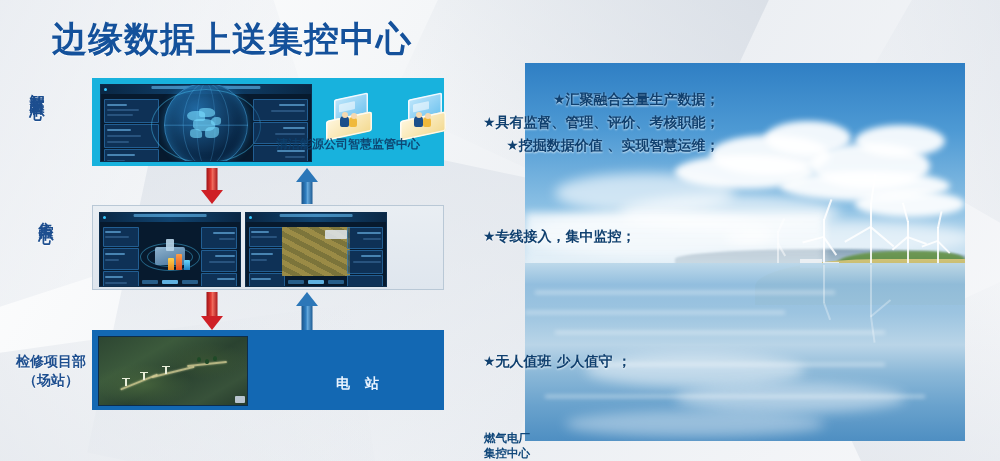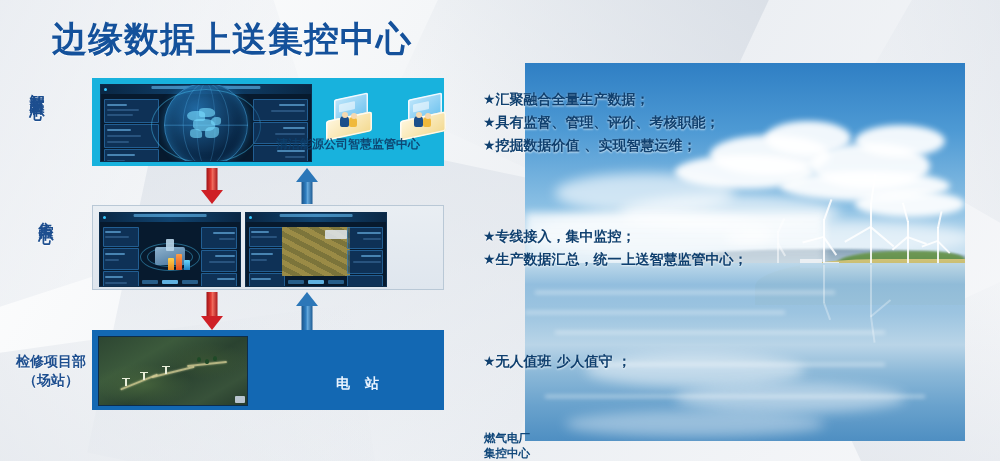--- a/index.html
+++ b/index.html
@@ -186,21 +186,21 @@
   .arr-blue .shaft{position:absolute;left:50%;transform:translateX(-50%);width:11px;bottom:0;
     background:linear-gradient(90deg,#1b5489,#2f7ec0 40%,#64a8dc 55%,#1d5b93);}
   .arr-blue .head{position:absolute;left:50%;transform:translateX(-50%);top:0;width:0;height:0;
     border-left:11px solid transparent;border-right:11px solid transparent;
     border-bottom:14px solid #2c77b8;}
 
   
   .bullets{position:absolute;color:#10406f;font-weight:bold;
     font-family:"DejaVu Sans","Liberation Sans",sans-serif;
     text-shadow:0 1px 2px rgba(255,255,255,.75);}
-  .bullets .line{font-size:14px;line-height:23px;white-space:nowrap;}
+  .bullets .line{font-size:14px;line-height:23px;white-space:nowrap;text-align:right;}
   .b1{left:483px;top:88px;}
   .b2{left:483px;top:225px;}
   .b3{left:483px;top:350px;}
 </style>
 </head>
 <body>
 
 <div id="stage">
 
   <div class="bg-base"></div>
@@ -479,19 +479,18 @@
   </div>
   <div class="cap-bot">电 站</div>
 
   <div class="bullets b1">
     <div class="line">★汇聚融合全量生产数据；</div>
     <div class="line">★具有监督、管理、评价、考核职能；</div>
     <div class="line">★挖掘数据价值 、实现智慧运维；</div>
   </div>
   <div class="bullets b2">
     <div class="line">★专线接入，集中监控；</div>
-    <div class="line">★生产数据汇总，统一上送智慧监管中心；</div>
   </div>
   <div class="bullets b3">
     <div class="line">★无人值班 少人值守 ；</div>
   </div>
 
 </div>
 
 </body></html>

